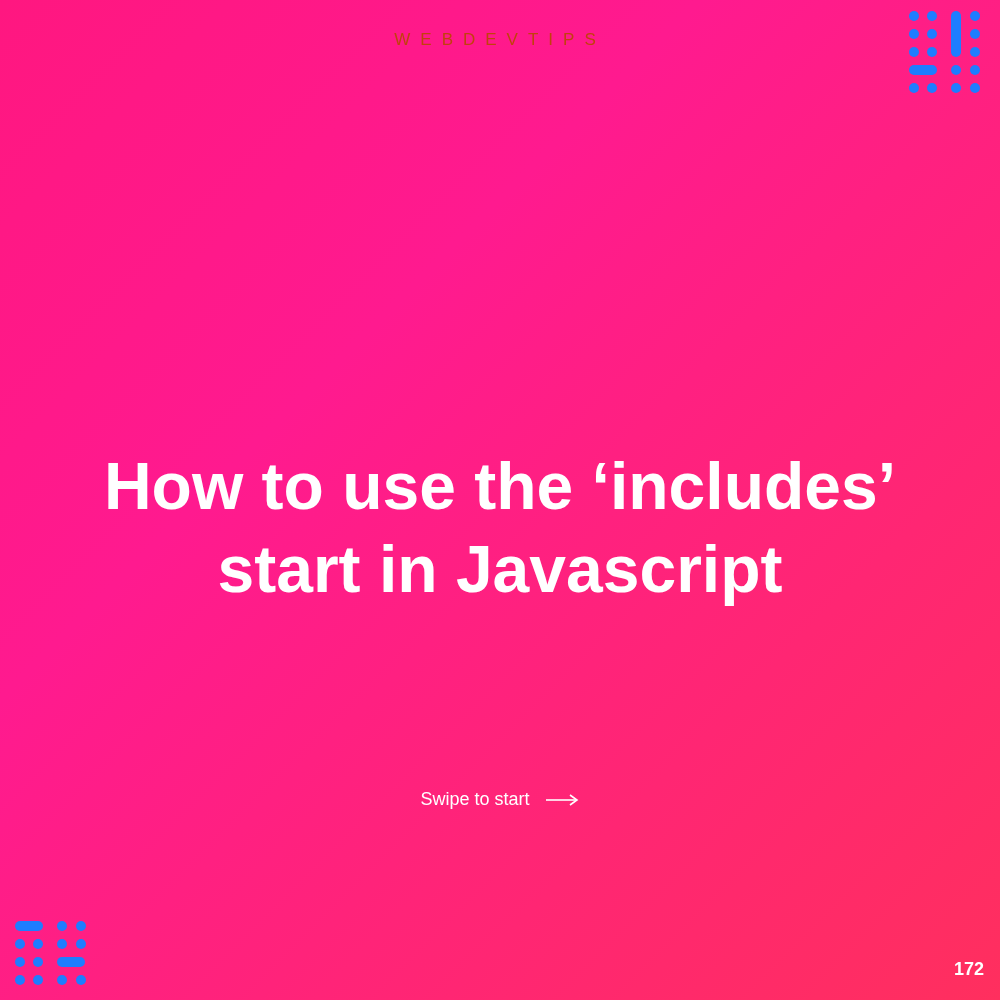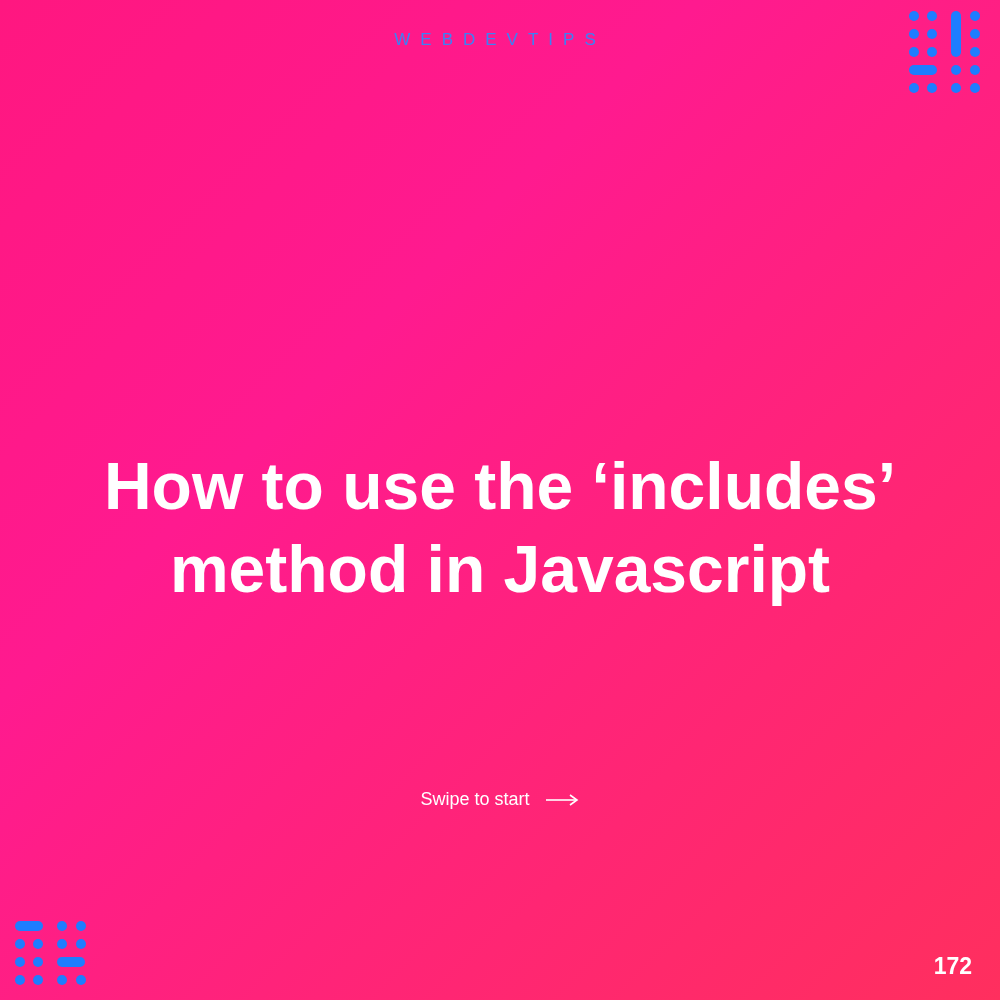--- a/index.html
+++ b/index.html
@@ -18,21 +18,21 @@
   }
   .header {
     position: absolute;
     top: 30px;
     left: 0;
     right: 0;
     text-align: center;
     font-size: 17px;
     letter-spacing: 10px;
     font-weight: 400;
-    color: #3b82f6;
+    color: #c2410c;
   }
   .title {
     position: absolute;
     top: 445px;
     left: 50%;
     transform: translateX(-50%);
     width: 90%;
     text-align: center;
     font-size: 66px;
     font-weight: 700;
@@ -52,22 +52,22 @@
     font-weight: 500;
     margin-top: 15px;
   }
   .arrow-icon {
     display: inline-flex;
     align-items: center;
   }
   .page-number {
     position: absolute;
     bottom: 20px;
-    right: 28px;
-    font-size: 23px;
+    right: 16px;
+    font-size: 18px;
     font-weight: 700;
     color: #ffffff;
   }
   .deco {
     position: absolute;
   }
   .deco-tr {
     top: 10px;
     right: 14px;
   }
@@ -98,21 +98,21 @@
       <circle cx="48" cy="60" r="5"></circle>
         <circle cx="67" cy="60" r="5"></circle>
       <circle cx="6" cy="78" r="5"></circle>
         <circle cx="24" cy="78" r="5"></circle>
       <circle cx="48" cy="78" r="5"></circle>
         <circle cx="67" cy="78" r="5"></circle>
     </g>
   </svg>
 </div>
 
-<h1 class="title">How to use the ‘includes’ method in Javascript</h1>
+<h1 class="title">How to use the ‘includes’ start in Javascript</h1>
 
 <div class="swipe">
   <span>Swipe to start</span>
   <span class="arrow-icon">
     <svg width="34" height="12" viewBox="0 0 34 12">
       <line x1="0" y1="6" x2="30" y2="6" stroke="#ffffff" stroke-width="1.6"></line>
       <polyline points="24,1 31,6 24,11" fill="none" stroke="#ffffff" stroke-width="1.6"></polyline>
     </svg>
   </span>
 </div>

